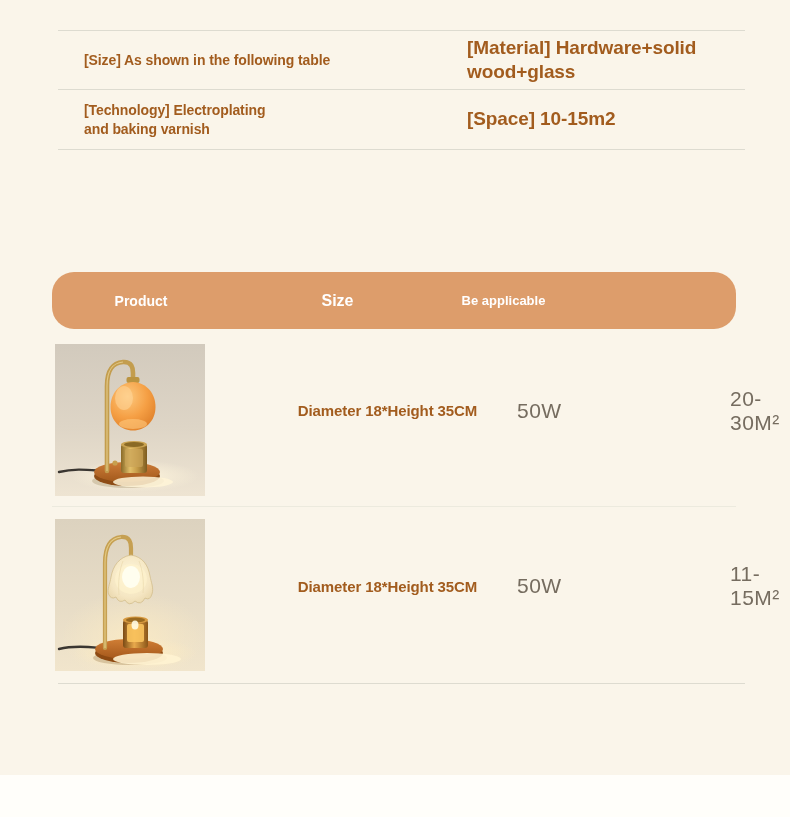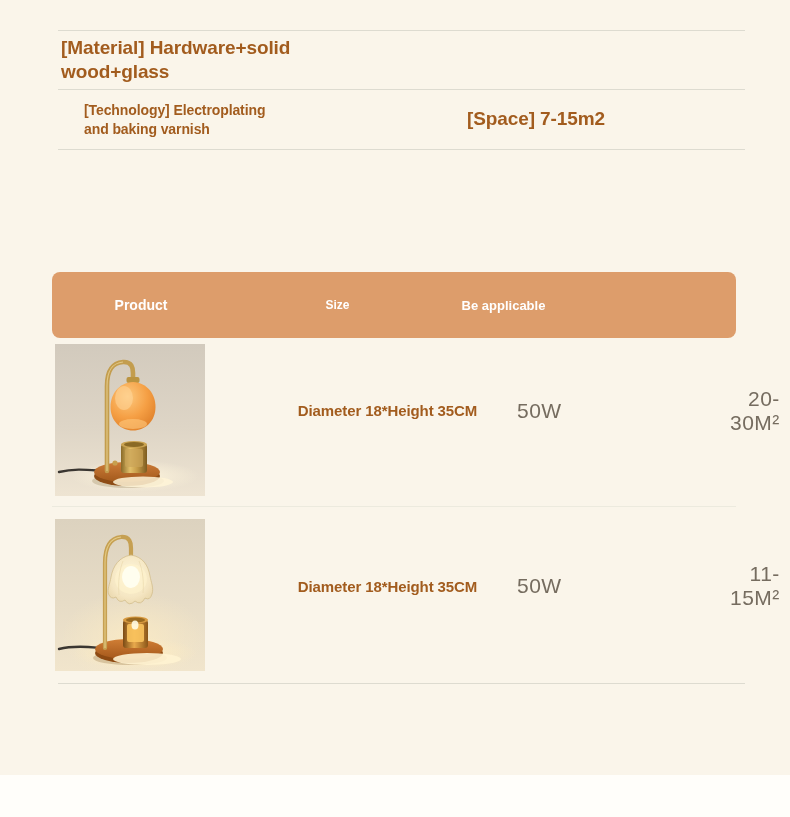--- a/index.html
+++ b/index.html
@@ -20,75 +20,76 @@
     box-sizing:border-box;
   }
   .spec-row.r1{height:59px;}
   .spec-row.r2{height:60px;}
   .spec-row.r3{height:60px;}
   .spec-cell{color:#a25c1e;font-weight:bold;white-space:pre-line;}
   .spec-cell.left{padding-left:26px;font-size:14px;line-height:1.3;letter-spacing:-0.1px;}
   .spec-cell.right{padding-left:3px;font-size:19px;line-height:1.28;letter-spacing:-0.1px;}
   
   .ptable-header{
-    position:absolute;left:52px;top:272px;width:684px;height:66px;
-    background:#dd9d6b;border-radius:8px;
+    position:absolute;left:52px;top:272px;width:684px;height:57px;
+    background:#dd9d6b;border-radius:22px;
     display:grid;grid-template-columns:178px 215px 155px 1fr;
     align-items:center;color:#ffffff;font-weight:bold;
   }
   .ptable-header .hcell{text-align:center;}
   .hcell.h-product{font-size:14px;}
-  .hcell.h-size{font-size:12px;}
+  .hcell.h-size{font-size:16px;}
   .hcell.h-watts{font-size:20px;}
   .hcell.h-apply{font-size:13px;padding-right:38px;}
   .ptable-row{
     position:absolute;left:52px;width:684px;
     display:grid;grid-template-columns:178px 215px 155px 1fr;
     align-items:center;
     gap:36px;
   }
   .ptable-row.row1{top:333px;height:173px;}
   .ptable-row.row2{top:507px;height:176px;}
   .cell-photo svg{display:block;margin-left:3px;}
   .cell-size{
     color:#a25c1e;font-weight:bold;font-size:15px;text-align:center;
     padding-left:28px;position:relative;top:-9px;letter-spacing:-0.1px;
   }
   .cell-watts{
     color:#756c5f;font-size:21px;text-align:left;
     position:relative;top:-9px;letter-spacing:0.5px;
   }
   .cell-area{
-    color:#756c5f;font-size:21px;text-align:right;
+    color:#756c5f;font-size:21px;text-align:left;
     padding-left:22px;position:relative;top:-9px;letter-spacing:0.5px;
   }
   .divider{position:absolute;height:1px;background:#e6e4d8;}
   .divider.mid{left:52px;top:506px;width:684px;background:#ecead e;}
   .divider.mid{left:52px;top:506px;width:684px;background:#eceade;}
   .divider.bottom{left:58px;top:683px;width:687px;background:#dddbd0;}
   
   .bottom-strip{
     position:absolute;left:0;top:775px;width:790px;height:42px;
     background:#fffefa;
   }
 </style>
 </head>
 <body>
 
 <div>
 
   <section class="spec-table">
     <div class="spec-row r1">
+      <div class="spec-cell left">[Size] As shown in the following table</div>
       <div class="spec-cell right">[Material] Hardware+solid
 wood+glass</div>
     </div>
     <div class="spec-row r2">
       <div class="spec-cell left">[Technology] Electroplating
 and baking varnish</div>
-      <div class="spec-cell right">[Space] 7-15m2</div>
+      <div class="spec-cell right">[Space] 10-15m2</div>
     </div>
   </section>
 
   <div class="ptable-header">
     <div class="hcell h-product">Product</div>
     <div class="hcell h-size">Size</div>
     <div class="hcell h-apply">Be applicable</div>
   </div>
 
   <div class="ptable-row row1">

